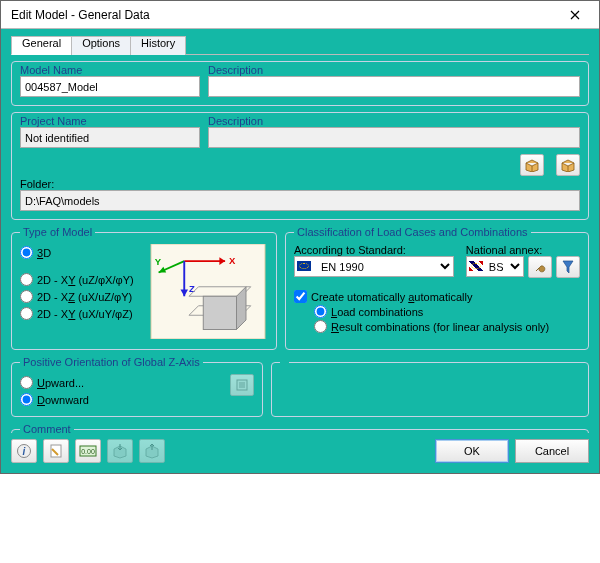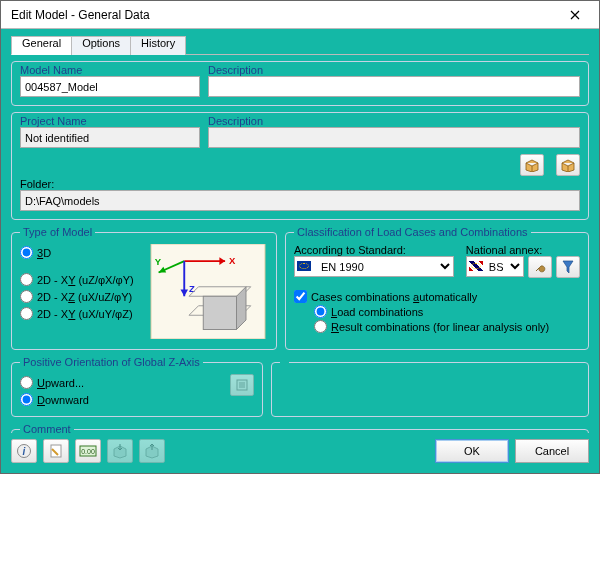--- a/index.html
+++ b/index.html
@@ -173,21 +173,21 @@
                 <svg width="12" height="14">
                     <path d="M1 1 H11 L7 7 V13 L5 11 V7 Z" fill="#3b78c4" stroke="#1e4e8c" stroke-width="0.7"></path>
                   </svg>
               </div>
             </div>
           </div>
         </div>
         <div style="height:10px;"></div>
         <label class="chk">
             <input type="checkbox" checked="" style="">
-            <span><span>Cases combinations </span><span class="u">a</span><span>utomatically</span></span>
+            <span><span>Create utomatically </span><span class="u">a</span><span>utomatically</span></span>
           </label>
         <div style="padding-left:20px;">
           <label class="radio">
               <input type="radio" name="cc" checked="" style="">
               <span><span class="u">L</span><span>oad combinations</span></span>
             </label>
           <label class="radio">
               <input type="radio" name="cc" style="">
               <span><span class="u">R</span><span>esult combinations (for linear analysis only)</span></span>
             </label>

